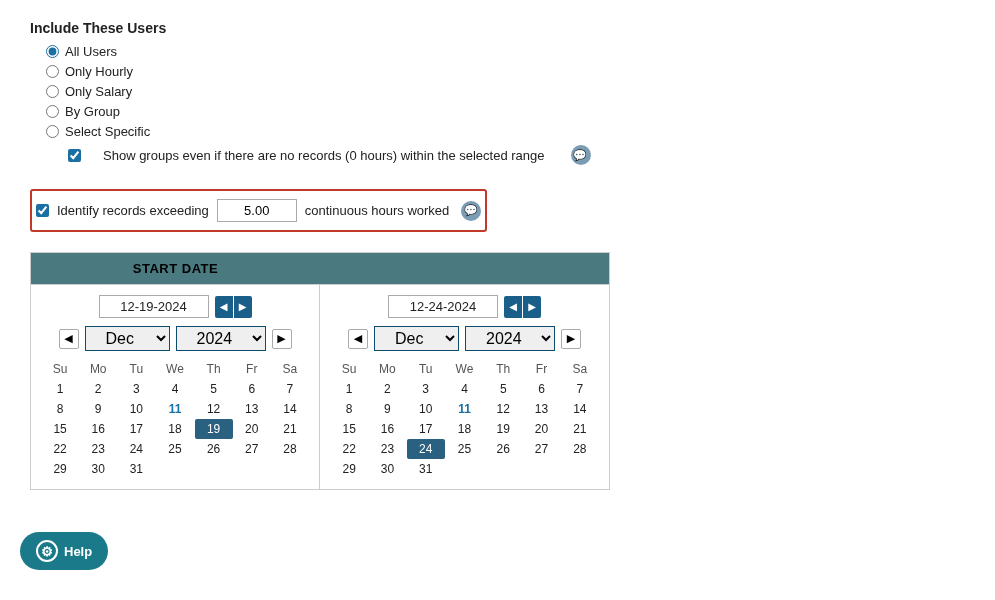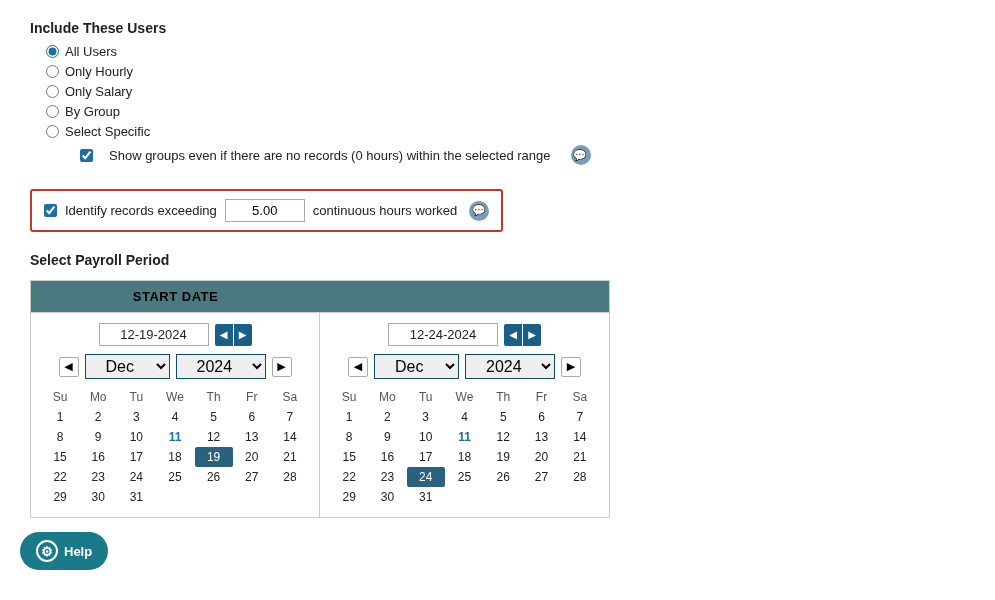--- a/index.html
+++ b/index.html
@@ -37,23 +37,23 @@
     }
 
     .radio-item input[type="radio"] {
       margin: 0;
       accent-color: #1a6fa3;
     }
 
     .checkbox-item {
       display: flex;
       align-items: center;
-      gap: 16px;
+      gap: 22px;
       margin-top: 6px;
-      margin-left: 16px;
+      margin-left: 4px;
       padding-left: 34px;
     }
 
     .checkbox-item input[type="checkbox"] {
       accent-color: #1a6fa3;
     }
 
     .chat-icon {
       display: inline-flex;
       align-items: center;
@@ -69,21 +69,21 @@
     }
 
     .section-divider {
       margin-top: 18px;
       margin-bottom: 8px;
     }
 
     .meal-break-box {
       border: 2px solid #c0392b;
       border-radius: 3px;
-      padding: 8px 12px;
+      padding: 8px 4px;
       display: inline-flex;
       align-items: center;
       gap: 8px;
       margin-top: 6px;
     }
 
     .meal-break-box input[type="checkbox"] {
       accent-color: #1a6fa3;
     }
 
@@ -323,21 +323,20 @@
     <div class="meal-break-box">
       <input type="checkbox" id="meal_break" checked="" style="">
       <label for="meal_break">Identify records exceeding</label>
       <input type="text" class="hours-input" value="5.00" style="">
       <span>continuous hours worked</span>
       <span class="chat-icon">💬</span>
     </div>
   </div>
 
   <div class="payroll-section">
-    <div class="section-title">Select Payroll Period</div>
 
     <div class="calendar-container">
 
       <div class="calendar-header-row">
         <div class="calendar-header-cell">START DATE</div>
       </div>
 
       <div class="calendar-body">
 
         <div class="cal-side">

